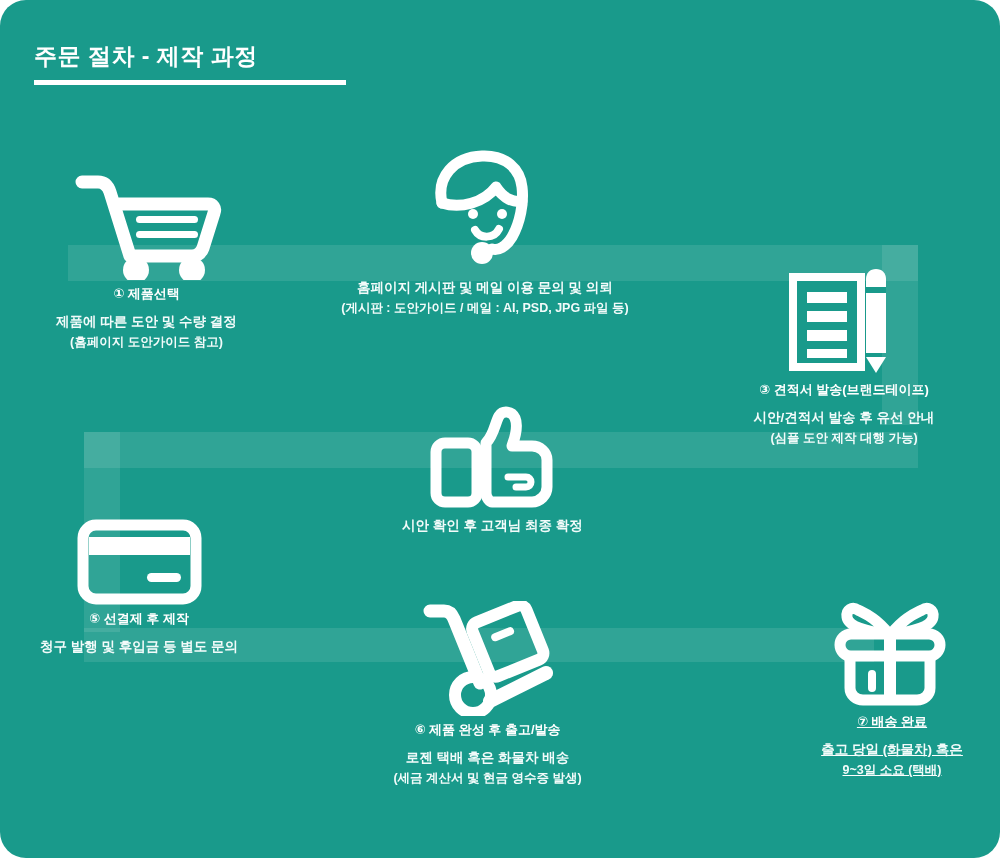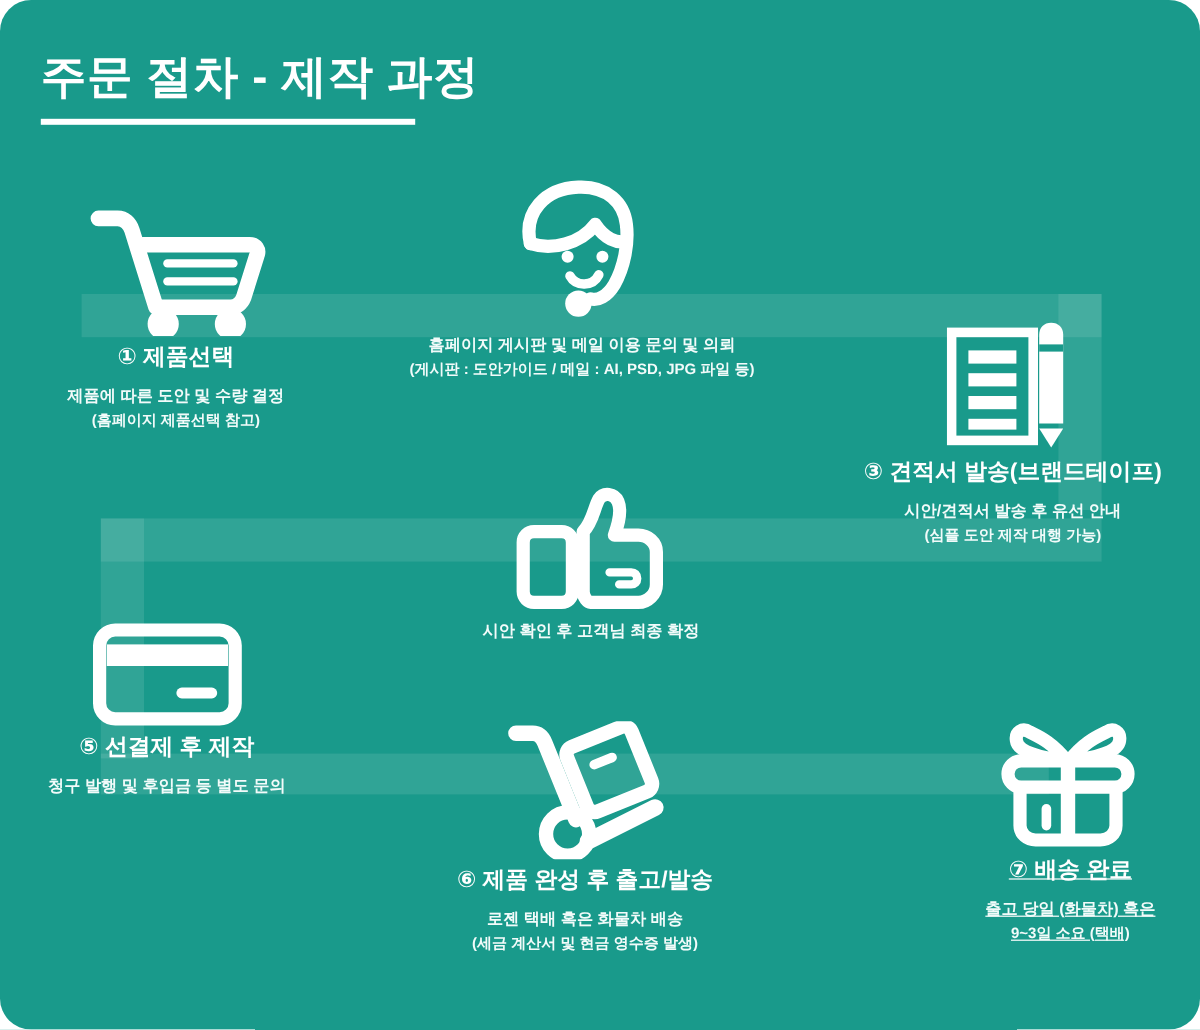--- a/index.html
+++ b/index.html
@@ -28,21 +28,21 @@
   .band-v2  { left:84px;  top:432px; width:36px;  height:200px; }
   .band-row3{ left:84px;  top:628px; width:790px; height:34px; }
 
   
   .title-wrap{
     position:absolute;
     left:34px;
     top:42px;
   }
   .title{
-    font-size:38px;
+    font-size:23px;
     font-weight:bold;
     color:#ffffff;
     letter-spacing:0.5px;
     line-height:1.25;
     white-space:nowrap;
   }
   .title-rule{
     margin-top:9px;
     width:312px;
     height:5px;
@@ -56,21 +56,21 @@
     color:#ffffff;
   }
   .step-icon{
     height:120px;
     display:flex;
     align-items:flex-end;
     justify-content:center;
     margin-bottom:6px;
   }
   .step-title{
-    font-size:19px;
+    font-size:13px;
     font-weight:bold;
     line-height:1.3;
     white-space:nowrap;
     margin-bottom:9px;
   }
   .step-desc{
     font-size:13.5px;
     font-weight:bold;
     line-height:1.55;
     color:#f2fbfa;
@@ -115,21 +115,21 @@
         <path d="M47 34 H136 C141 34 144 38 142 43 L131 78 C129 83 125 86 120 86 H60" stroke="#fff" stroke-width="13" stroke-linecap="round" stroke-linejoin="round"></path>
         <rect x="64" y="46" width="62" height="7" rx="3.5" fill="#fff"></rect>
         <rect x="64" y="61" width="62" height="7" rx="3.5" fill="#fff"></rect>
         <circle cx="64" cy="100" r="13" fill="#fff"></circle>
         <circle cx="120" cy="100" r="13" fill="#fff"></circle>
       </svg>
     </div>
     <div class="step-title">① 제품선택</div>
     <div class="step-desc">
       <span>제품에 따른 도안 및 수량 결정</span>
-      <span class="sub">(홈페이지 제품선택 참고)</span>
+      <span class="sub">(홈페이지 도안가이드 참고)</span>
     </div>
   </div>
 
   <div class="step step-2">
     <div class="step-icon">
       <svg width="130" height="125" viewBox="0 0 130 125" fill="none">
         <path d="M22 56 C16 30 34 10 62 9 C86 8 100 22 102 40 C104 56 100 76 92 90 C86 100 78 104 72 102" stroke="#fff" stroke-width="11" stroke-linecap="round" stroke-linejoin="round"></path>
         <path d="M22 56 C40 62 64 56 76 40 C84 52 94 56 102 54" stroke="#fff" stroke-width="11" stroke-linecap="round" stroke-linejoin="round"></path>
         <circle cx="53" cy="67" r="5" fill="#fff"></circle>
         <circle cx="82" cy="67" r="5" fill="#fff"></circle>

